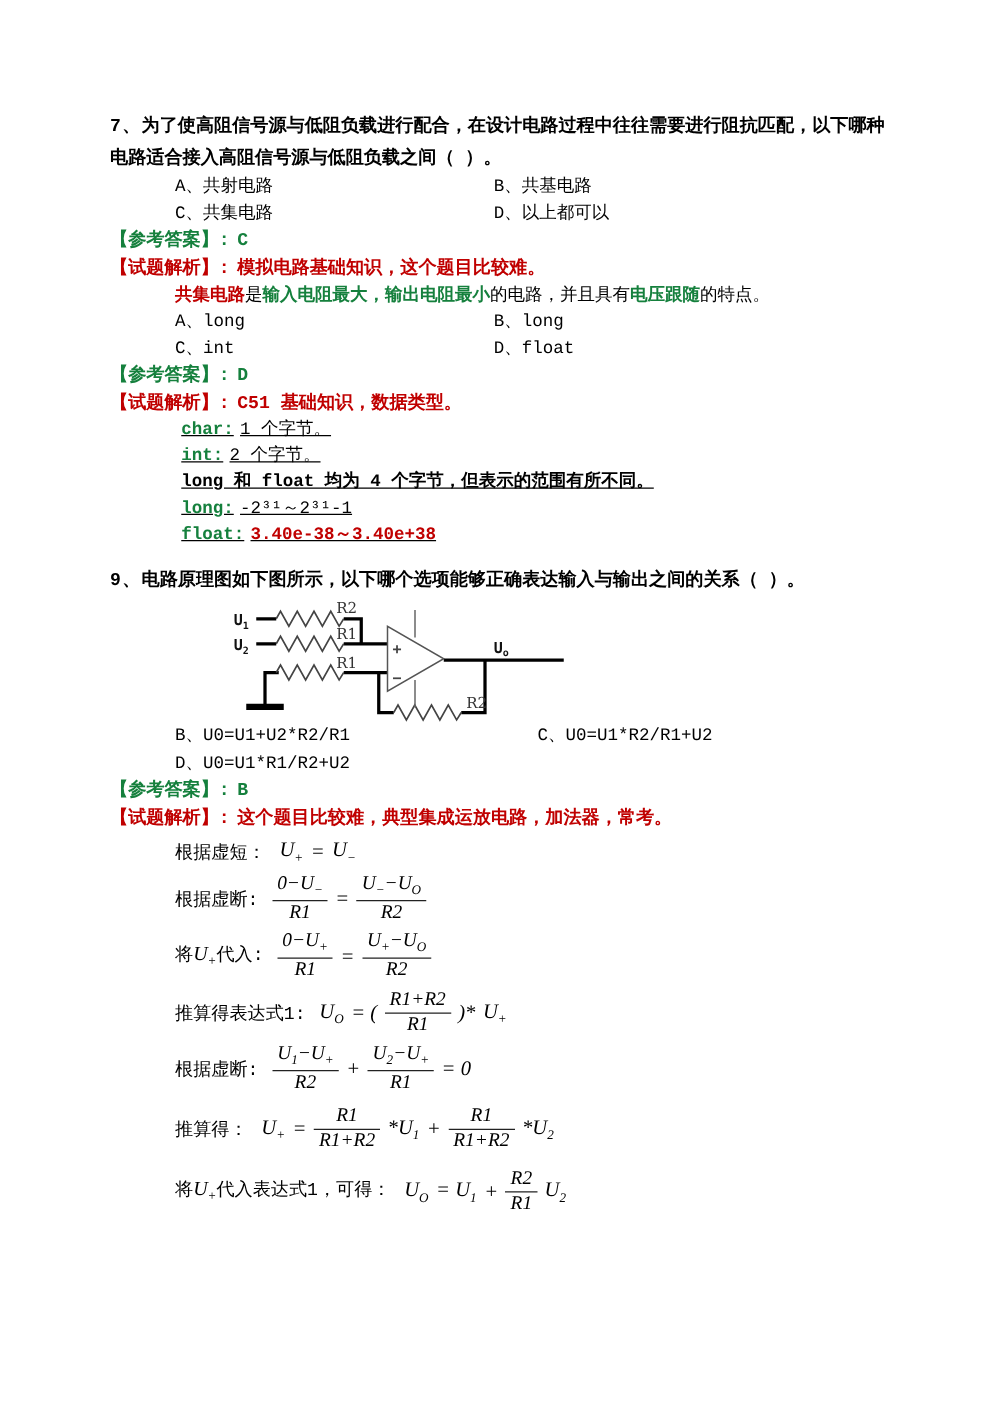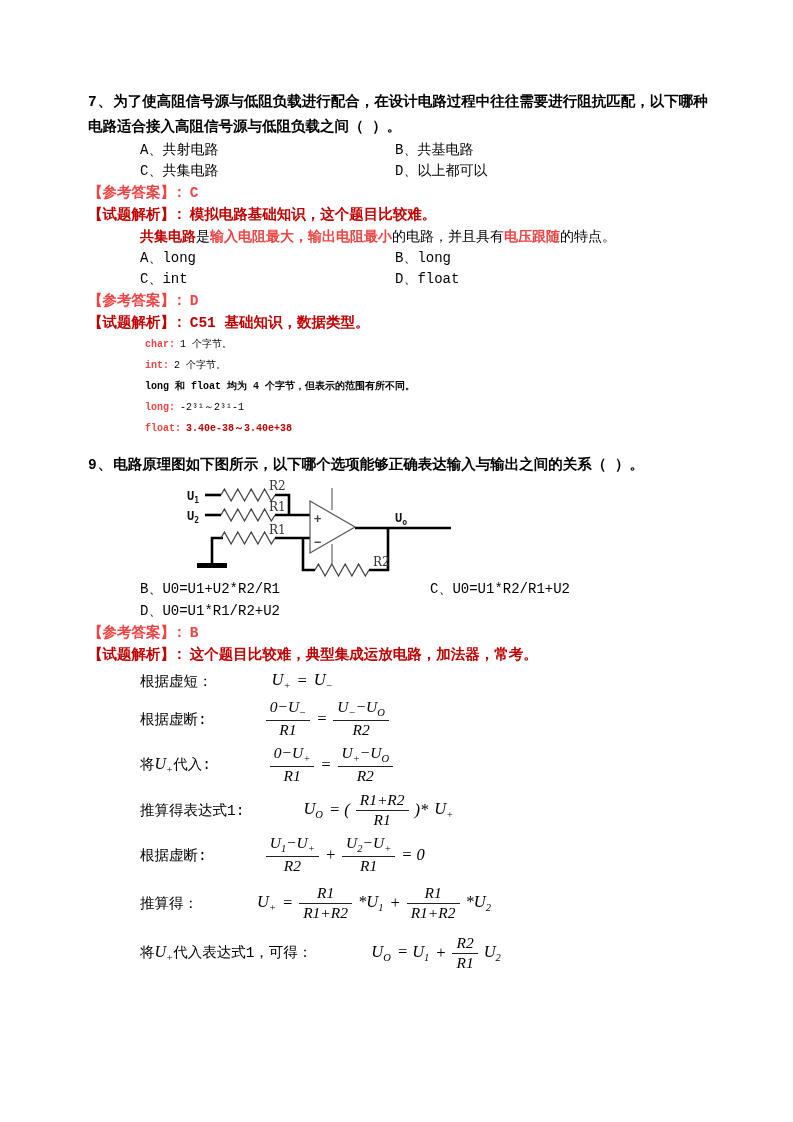--- a/index.html
+++ b/index.html
@@ -7,29 +7,29 @@
         font-family:"Liberation Mono","Liberation Sans",sans-serif;color:#000;overflow:hidden;padding-left:20px;}
   .content{position:absolute;left:88px;top:86px;width:626px;}
   section{display:block;}
   .stem{font-weight:bold;font-size:14.5px;line-height:25px;}
   .stem .qno{letter-spacing:1px;}
   .opts{display:grid;grid-template-columns:255px auto;padding-left:52px;
         font-size:14px;line-height:21px;font-weight:normal;}
   .opts.wide{grid-template-columns:290px auto;line-height:22px;}
   .ans,.ana{font-size:14.5px;line-height:22px;font-weight:bold;}
   .lbl{margin-right:6px;}
-  .bb{color:#ef4444;font-weight:bold;}
+  .bb{color:#15803d;font-weight:bold;}
   .br{color:#c00000;font-weight:bold;}
   .note{padding-left:52px;font-size:14px;line-height:22px;}
-  .dline{padding-left:57px;font-size:10px;line-height:21px;}
+  .dline{padding-left:57px;font-size:14px;line-height:21px;text-decoration:underline;}
   .dline .kw{margin-right:5px;}
   .boldline{font-weight:bold;}
   .mt16{margin-top:16px;} .mt14{margin-top:14px;} .mt4{margin-top:4px;}
   .circuit{margin:0 0 0 97px;display:block;}
-  .formula{display:flex;align-items:center;padding-left:52px;font-size:14.5px;gap:48px;}
+  .formula{display:flex;align-items:center;padding-left:52px;font-size:14.5px;}
   .f30{min-height:30px;} .f44{min-height:44px;} .f46{min-height:46px;} .f50{min-height:50px;}
   .flabel{white-space:pre;}
   .math{font-family:"Liberation Serif","DejaVu Serif",serif;font-style:italic;
         font-size:16.5px;display:inline-flex;align-items:center;margin-left:8px;}
   .math .tok{margin:0 3px;white-space:pre;}
   .math sub{font-size:10.5px;font-style:italic;}
   .frac{display:inline-block;text-align:center;line-height:1.2;font-size:15.5px;margin:0 3px;}
   .frac .nu{display:block;border-bottom:1.4px solid #222;padding:0 4px;}
   .frac .de{display:block;padding:0 4px;}
   .flabel .mv{font-family:"Liberation Serif","DejaVu Serif",serif;font-style:italic;font-size:16px;}

